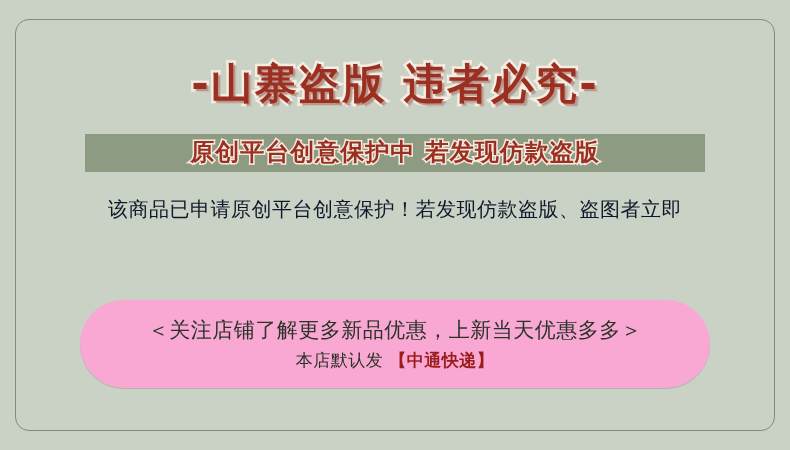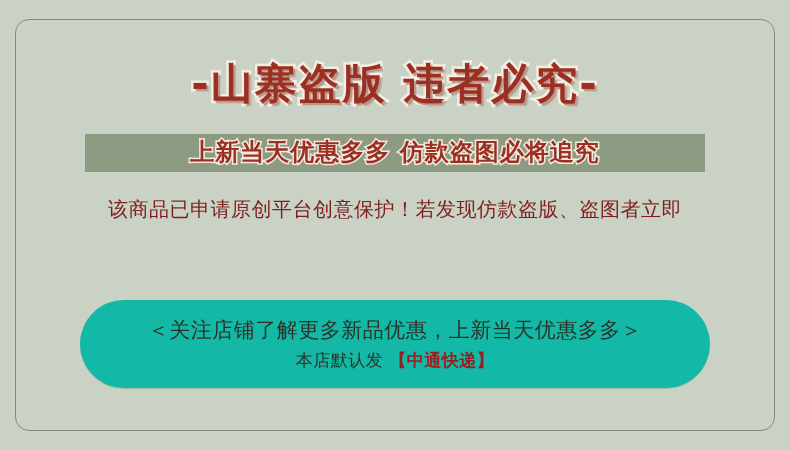--- a/index.html
+++ b/index.html
@@ -86,39 +86,39 @@
     line-height: 1.2;
   }
 
   
   .body-text {
     position: absolute;
     left: 0;
     top: 190px;
     width: 790px;
     text-align: center;
-    color: #7f1d1d;
+    color: #0f172a;
     font-family: "DejaVu Sans", "Liberation Sans", sans-serif;
     font-size: 20px;
     line-height: 38px;
     letter-spacing: 0.5px;
   }
   .body-line {
     display: block;
     white-space: nowrap;
   }
 
   
   .promo-box {
     position: absolute;
     left: 80px;
     top: 300px;
     width: 630px;
     height: 88px;
-    background: #14b8a6;
+    background: #f9a8d4;
     border-radius: 46px;
     box-sizing: border-box;
     display: flex;
     flex-direction: column;
     align-items: center;
     justify-content: center;
     box-shadow: 0 1px 0 rgba(120, 135, 118, 0.35);
   }
   .promo-line1 {
     font-family: "DejaVu Sans", "Liberation Sans", sans-serif;
@@ -149,21 +149,21 @@
 <div class="notice-card">
 
   <div class="frame"></div>
 
   <div class="headline-wrap">
     <span class="headline">-山寨盗版 违者必究-</span>
   </div>
 
   <div class="banner-wrap">
     <div class="banner">
-      <span class="banner-text">上新当天优惠多多 仿款盗图必将追究</span>
+      <span class="banner-text">原创平台创意保护中 若发现仿款盗版</span>
     </div>
   </div>
 
   <div class="body-text">
     <span class="body-line">该商品已申请原创平台创意保护！若发现仿款盗版、盗图者立即</span>
   </div>
 
   <div class="promo-box">
     <div class="promo-line1">＜关注店铺了解更多新品优惠，上新当天优惠多多＞</div>
     <div class="promo-line2">

